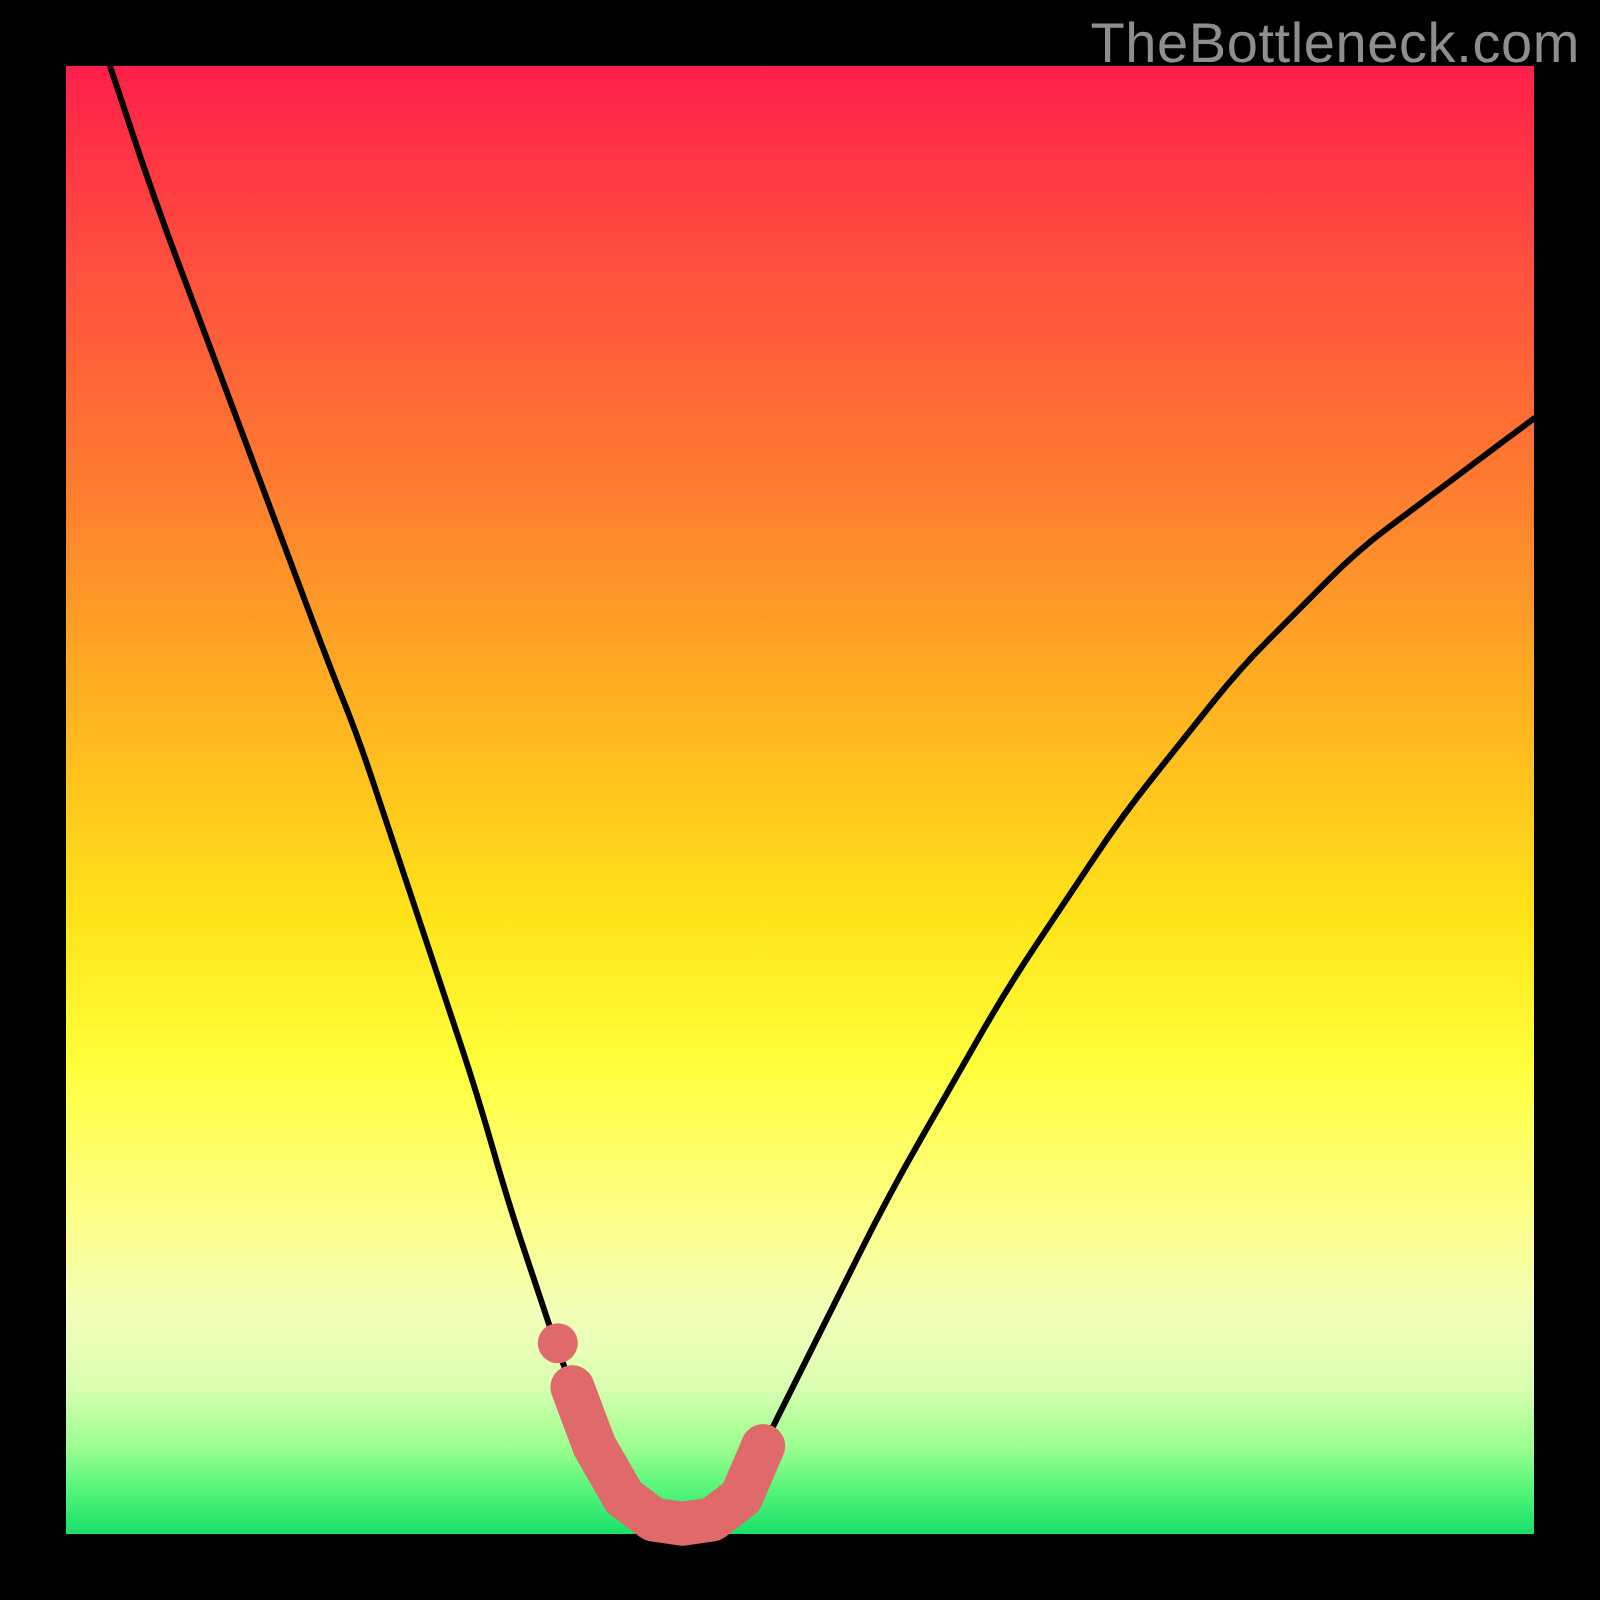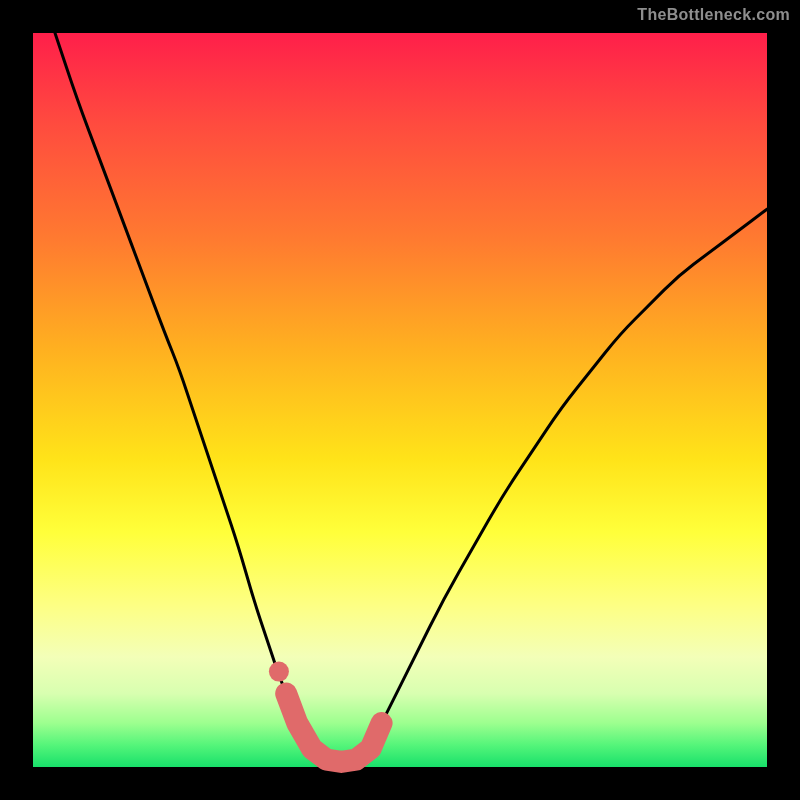--- a/index.html
+++ b/index.html
@@ -38,22 +38,22 @@
       #9dff8f 94%,
       #55f57a 97%,
       #18e06a 100%
     );
   }
   .watermark {
     position: absolute;
     top: 6px;
     right: 10px;
     color: #8e8e8e;
-    font-size: 16px;
-    font-weight: 700;
+    font-size: 28px;
+    font-weight: 400;
     letter-spacing: 0.3px;
     user-select: none;
   }
   svg.curve {
     position: absolute;
     left: 0; top: 0;
     width: 734px;
     height: 734px;
     overflow: visible;
   }

